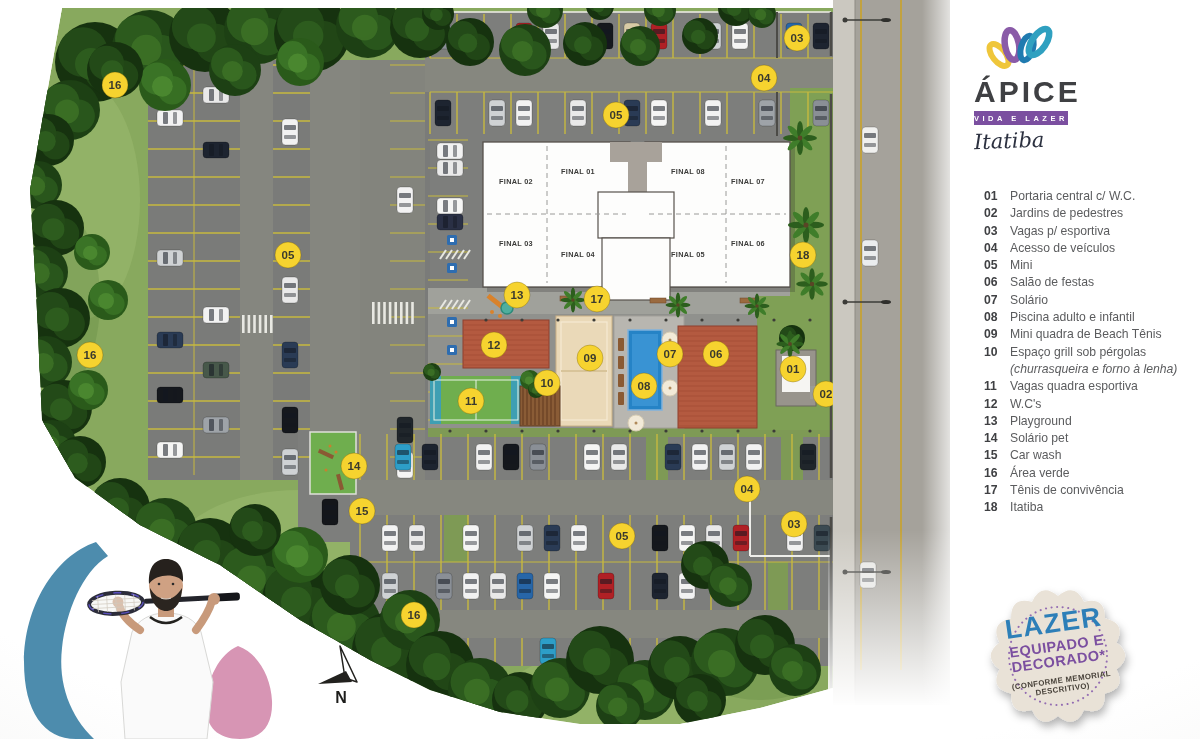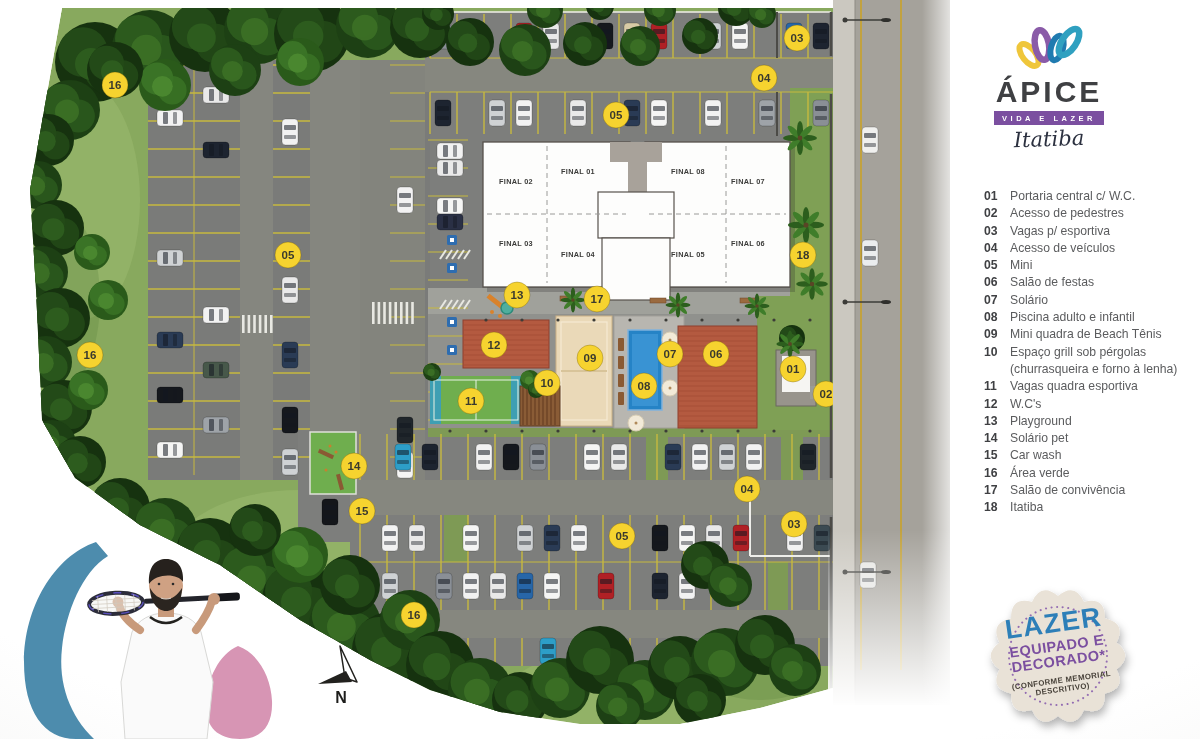--- a/index.html
+++ b/index.html
@@ -1,30 +1,30 @@
 <!DOCTYPE html>
 <html><head>
 <meta charset="utf-8">
 <style>
   html,body{margin:0;padding:0;}
   .stage{position:relative;width:1200px;height:739px;overflow:hidden;
     font-family:"Liberation Sans",sans-serif;
     background:radial-gradient(130% 115% at 52% 42%, #ffffff 55%, #eaeae8 100%);}
   #map{position:absolute;left:0;top:0;}
   .panel{position:absolute;left:958px;top:0;width:242px;height:739px;}
-  .logo{position:absolute;left:0;top:20px;width:182px;text-align:center;}
+  .logo{position:absolute;left:16px;top:20px;width:182px;}
   .logo-name{font-size:30px;font-weight:600;letter-spacing:3px;color:#3f4043;line-height:1;margin-top:1px;}
   .logo-tag{display:inline-block;background:#7b4fa0;color:#ffffff;font-size:7.5px;font-weight:bold;
-    letter-spacing:3.5px;padding:3px 8px 2px;margin-top:3px;}
+    letter-spacing:3.5px;padding:3px 0 2px;margin-top:3px;}
   .logo-city{font-family:"DejaVu Serif",serif;font-style:italic;font-size:21px;color:#2c3140;
     margin-top:2px;transform:rotate(-2deg);}
   .legend{position:absolute;left:26px;top:188px;margin:0;padding:0;list-style:none;width:212px;}
   .legend li{display:flex;gap:9px;line-height:17.3px;font-size:12.2px;color:#5b5c5e;}
   .legend .num{font-weight:bold;color:#3f4043;min-width:17px;}
-  .legend .l2{display:block;}
+  .legend .l2{display:block;font-style:italic;}
   .badge-svg{position:absolute;left:0px;top:556px;}
 </style>
 </head>
 <body>
 
 <div class="stage">
 
   <svg id="map" width="963" height="739" viewBox="0 0 963 739">
       <defs>
         <clipPath id="siteClip">
@@ -1422,21 +1422,21 @@
       <div class="logo-city">Itatiba</div>
     </div>
 
     <ul class="legend">
         <li>
           <span class="num">01</span>
           <span class="lbl">Portaria central c/ W.C.</span>
         </li>
         <li>
           <span class="num">02</span>
-          <span class="lbl">Acesso de pedestres</span>
+          <span class="lbl">Jardins de pedestres</span>
         </li>
         <li>
           <span class="num">03</span>
           <span class="lbl">Vagas p/ esportiva</span>
         </li>
         <li>
           <span class="num">04</span>
           <span class="lbl">Acesso de veículos</span>
         </li>
         <li>
@@ -1482,21 +1482,21 @@
         <li>
           <span class="num">15</span>
           <span class="lbl">Car wash</span>
         </li>
         <li>
           <span class="num">16</span>
           <span class="lbl">Área verde</span>
         </li>
         <li>
           <span class="num">17</span>
-          <span class="lbl">Salão de convivência</span>
+          <span class="lbl">Tênis de convivência</span>
         </li>
         <li>
           <span class="num">18</span>
           <span class="lbl">Itatiba</span>
         </li>
       </ul>
 
     <svg class="badge-svg" width="200" height="200" viewBox="0 0 200 200">
         <defs>
           <filter id="bshadow" x="-30%" y="-30%" width="160%" height="160%">

